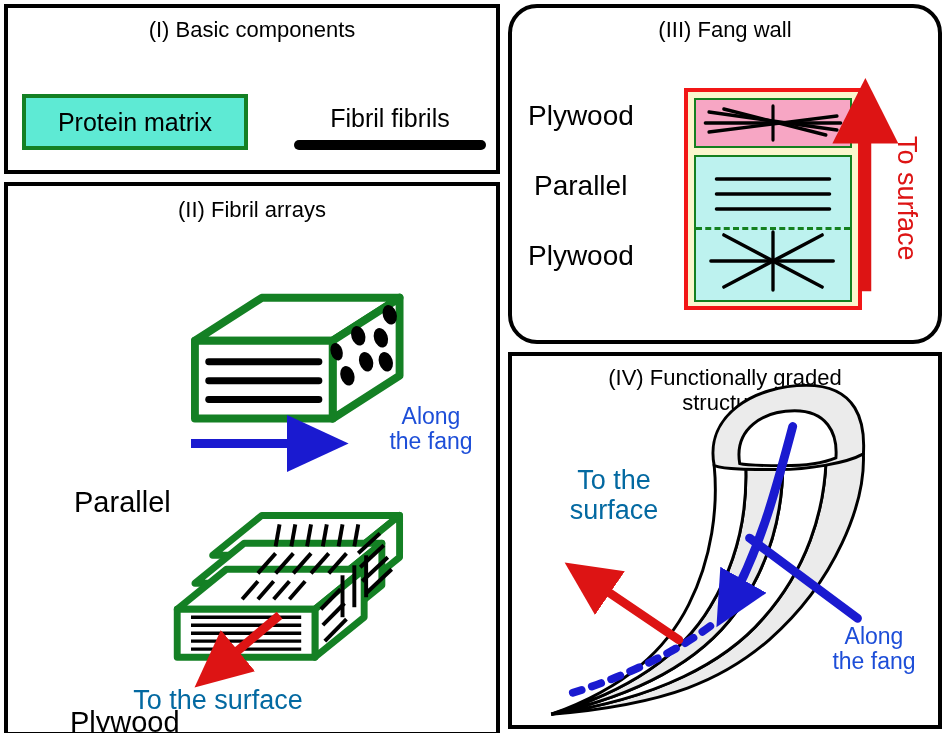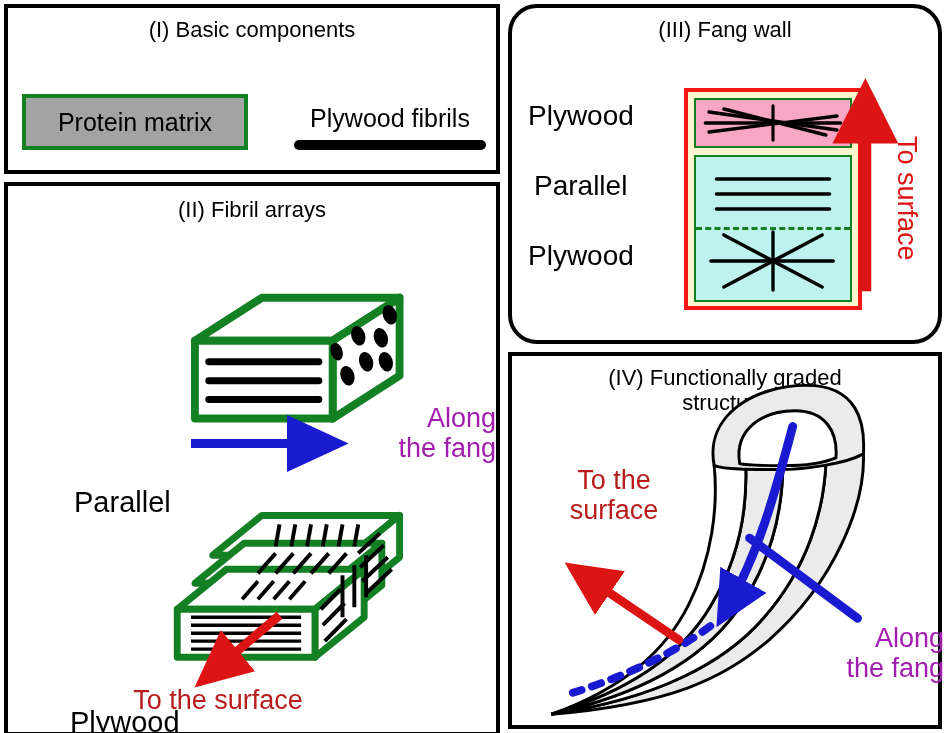--- a/index.html
+++ b/index.html
@@ -49,21 +49,21 @@
     position: absolute;
     left: 14px;
     top: 86px;
     width: 226px;
     height: 56px;
     border: 4px solid #148024;
     box-sizing: border-box;
     display: flex;
     align-items: center;
     justify-content: center;
-    background: #a3a3a3;
+    background: #5eead4;
   }
   .legend-box-label {
     font-size: 25px;
     color: #000000;
   }
   .fibril-legend {
     position: absolute;
     left: 284px;
     top: 96px;
     width: 196px;
@@ -100,29 +100,29 @@
     position: absolute;
     font-size: 29px;
     color: #000000;
     white-space: nowrap;
   }
   #lbl-parallel-ii { left: 66px; top: 300px; }
   #lbl-plywood-ii  { left: 62px; top: 520px; }
 
   .note-blue {
     position: absolute;
-    color: #a21caf;
-    font-size: 27px;
+    color: #1d4ed8;
+    font-size: 23px;
     line-height: 1.1;
-    text-align: right;
+    text-align: center;
     white-space: pre-line;
   }
   .note-red {
     position: absolute;
-    color: #b91c1c;
+    color: #0369a1;
     font-size: 27px;
     line-height: 1.1;
     text-align: center;
     white-space: pre-line;
   }
   #note-along-ii { left: 358px; top: 218px; width: 130px; }
   #note-surface-ii { left: 60px; top: 500px; width: 300px; }
 
   
   .wall-stack {
@@ -195,21 +195,21 @@
 <div id="stage">
 
   <div class="panel" id="panel-1">
     <div class="panel-title">(I) Basic components</div>
 
     <div class="legend-box">
       <span class="legend-box-label">Protein matrix</span>
     </div>
 
     <div class="fibril-legend">
-      <span class="fibril-legend-label">Plywood fibrils</span>
+      <span class="fibril-legend-label">Fibril fibrils</span>
       <span class="fibril-bar"></span>
     </div>
   </div>
 
   <div class="panel" id="panel-2">
     <div class="panel-title">(II) Fibril arrays</div>
 
     <span class="row-label" id="lbl-parallel-ii">Parallel</span>
     <span class="row-label" id="lbl-plywood-ii">Plywood</span>
 

